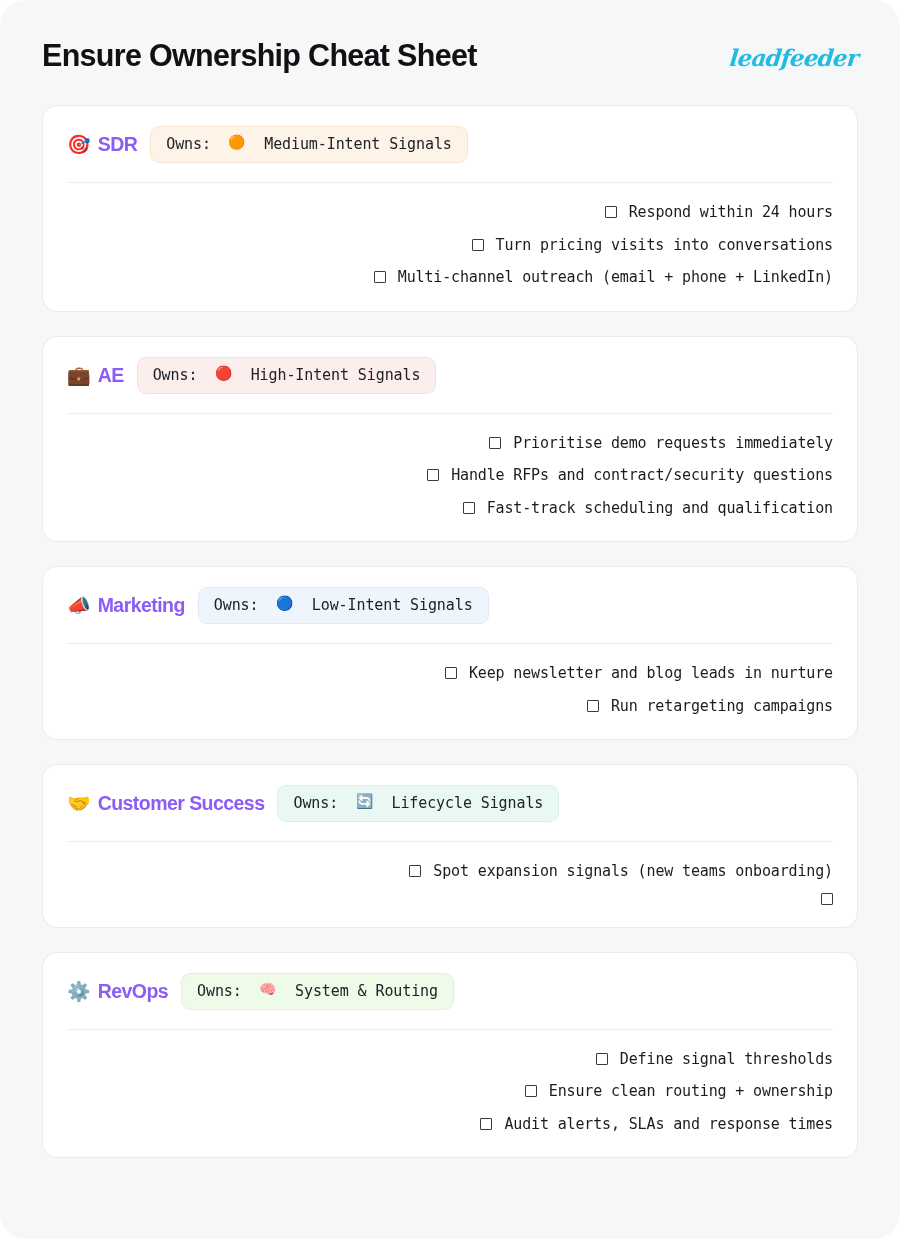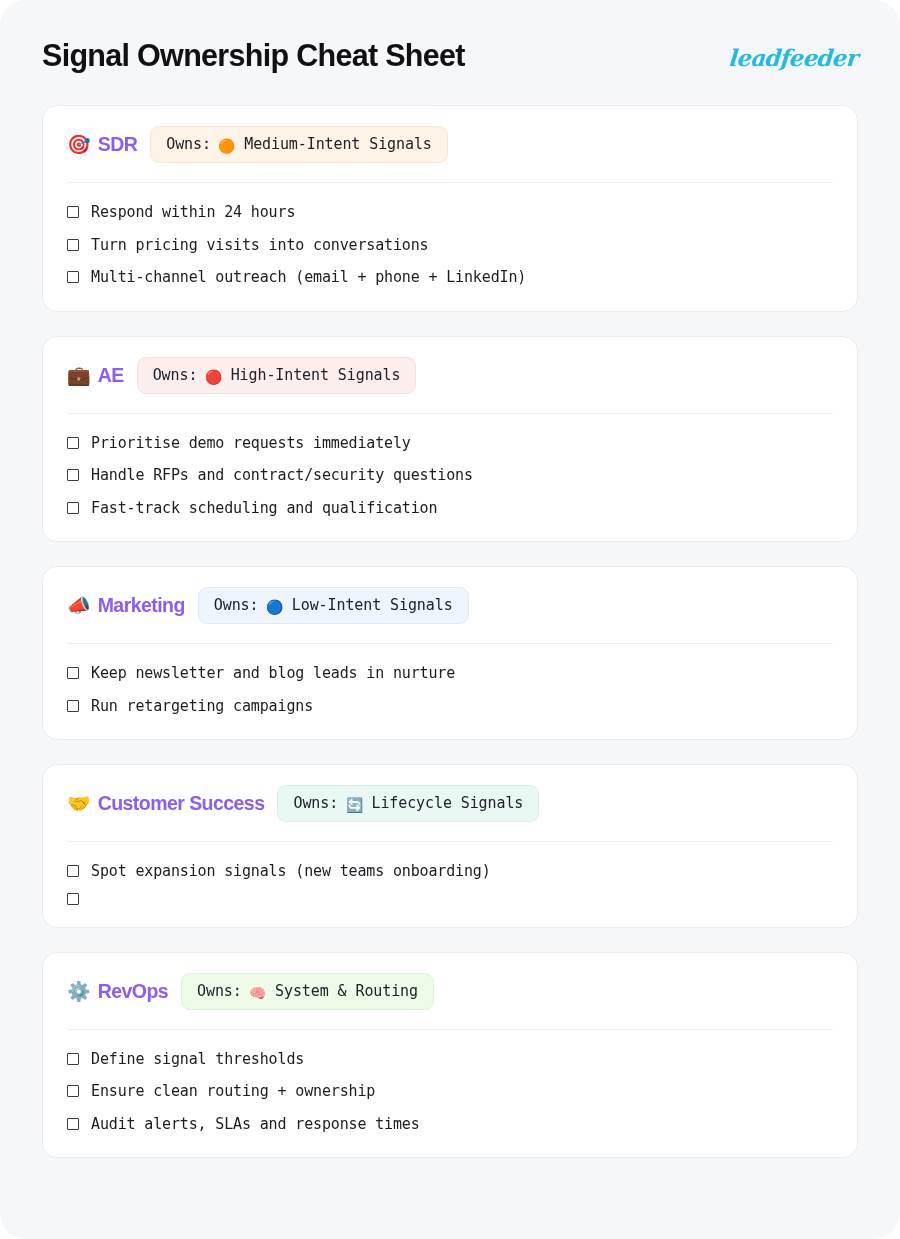--- a/index.html
+++ b/index.html
@@ -86,22 +86,22 @@
   .role-label {
     font-family: "Liberation Sans", sans-serif;
     font-size: 19.5px;
     font-weight: bold;
     letter-spacing: -0.55px;
     color: #8b5cf6;
   }
 
   .owns-badge {
     display: inline-flex;
-    align-items: flex-end;
-    gap: 8px;
+    align-items: flex-start;
+    gap: 18px;
     padding: 8px 15px 9px 15px;
     border-radius: 9px;
     font-family: "DejaVu Sans Mono", monospace;
     font-size: 15px;
     color: #20212a;
     white-space: nowrap;
     letter-spacing: -0.1px;
   }
 
   .owns-badge .dot-emoji {
@@ -115,20 +115,21 @@
     background: #eceef1;
     margin: 0 24px;
   }
 
   .checklist {
     padding: 18px 24px 22px 24px;
     display: flex;
     flex-direction: column;
     gap: 10px;
     list-style: none;
+    align-items: flex-end;
   }
 
   .check-item {
     display: flex;
     align-items: center;
     gap: 12px;
     font-family: "DejaVu Sans Mono", monospace;
     font-size: 15px;
     color: #1b1c22;
     line-height: 1.5;
@@ -143,21 +144,21 @@
     border-radius: 1px;
     flex: 0 0 auto;
   }
 </style>
 </head>
 <body>
 
 <div id="page">
 
   <div class="page-header">
-    <h1 class="page-title">Signal Ownership Cheat Sheet</h1>
+    <h1 class="page-title">Ensure Ownership Cheat Sheet</h1>
     <div class="brand-logo">leadfeeder</div>
   </div>
 
   <div class="cards">
       <div class="card">
     <div class="card-header">
       <div class="role">
         <span class="role-emoji">🎯</span>
         <span class="role-label">SDR</span>
       </div>

